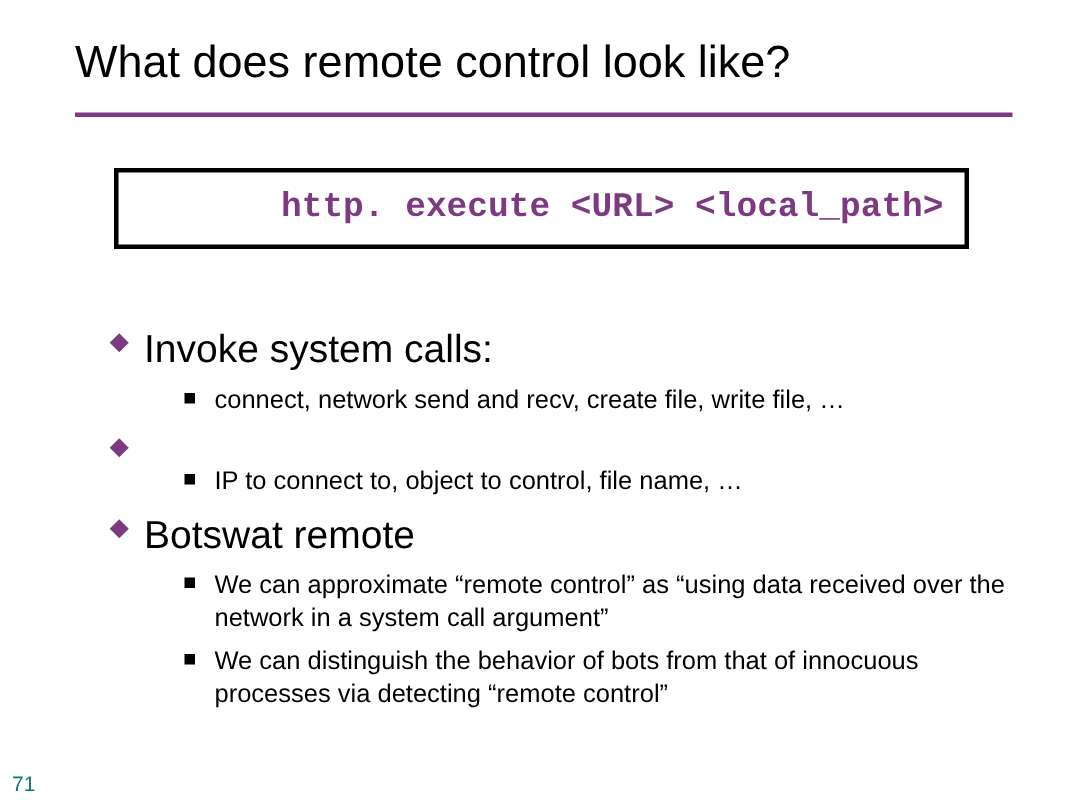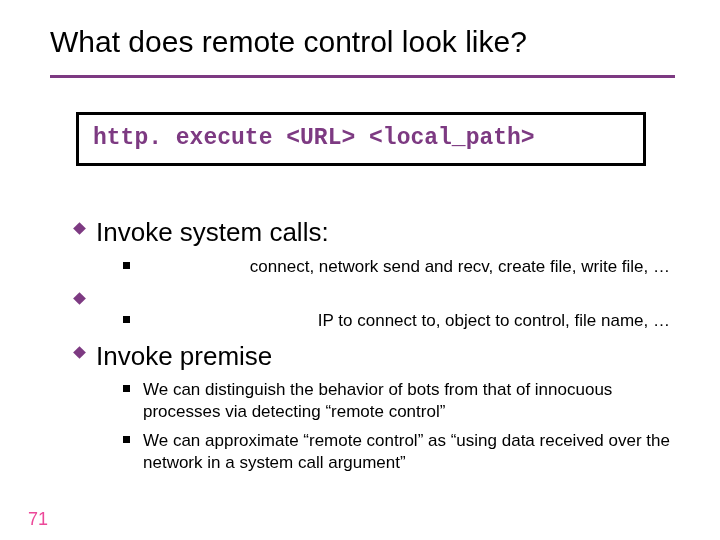--- a/index.html
+++ b/index.html
@@ -36,21 +36,21 @@
     border-top: 3px solid #7d3a82;
   }
   .cmdbox {
     position: absolute;
     left: 76px;
     top: 112px;
     width: 570px;
     box-sizing: border-box;
     border: 3px solid #000;
     padding: 10px 14px 12px 14px;
-    text-align: left;
+    text-align: right;
   }
   .cmdtext {
     font-family: "Courier New", Courier, monospace;
     font-size: 23px;
     font-weight: bold;
     color: #7d3a82;
     white-space: nowrap;
   }
   .body {
     position: absolute;
@@ -77,43 +77,41 @@
     font-size: 26px;
     font-family: Verdana, Geneva, sans-serif;
     line-height: 1.25;
   }
   .bul2 {
     display: flex;
     align-items: flex-start;
     margin-left: 48px;
     margin-top: 7px;
     margin-bottom: 6px;
-    justify-content: space-between;
   }
   .square {
     width: 7px;
     height: 7px;
     background: #000;
     margin-right: 13px;
     margin-top: 6px;
     flex: 0 0 auto;
   }
   .bul2-text {
     font-size: 17px;
     font-family: Arial, Helvetica, sans-serif;
     line-height: 1.3;
   }
   .pagenum {
     position: absolute;
     left: 8px;
     bottom: 10px;
     font-family: Arial, Helvetica, sans-serif;
-    font-size: 18px;
-    color: #ec4899;
-    margin-left: 20px;
+    font-size: 14px;
+    color: #0f766e;
   }
 </style>
 </head>
 <body>
 
 <div class="slide">
 
   <div class="title">What does remote control look like?</div>
   <div class="title-rule"></div>
 
@@ -135,28 +133,28 @@
     <div class="bul1">
       <div class="diamond"></div>
     </div>
     <div class="bul2">
       <div class="square"></div>
       <div class="bul2-text">IP to connect to, object to control, file name, …</div>
     </div>
 
     <div class="bul1">
       <div class="diamond"></div>
-      <div class="bul1-text">Invoke premise</div>
+      <div class="bul1-text">Botswat remote</div>
+    </div>
+    <div class="bul2">
+      <div class="square"></div>
+      <div class="bul2-text">We can approximate “remote control” as “using data received over the network in a system call argument”</div>
     </div>
     <div class="bul2">
       <div class="square"></div>
       <div class="bul2-text">We can distinguish the behavior of bots from that of innocuous processes via detecting “remote control”</div>
-    </div>
-    <div class="bul2">
-      <div class="square"></div>
-      <div class="bul2-text">We can approximate “remote control” as “using data received over the network in a system call argument”</div>
     </div>
 
   </div>
 
   <div class="pagenum">71</div>
 
 </div>
 
 </body></html>

